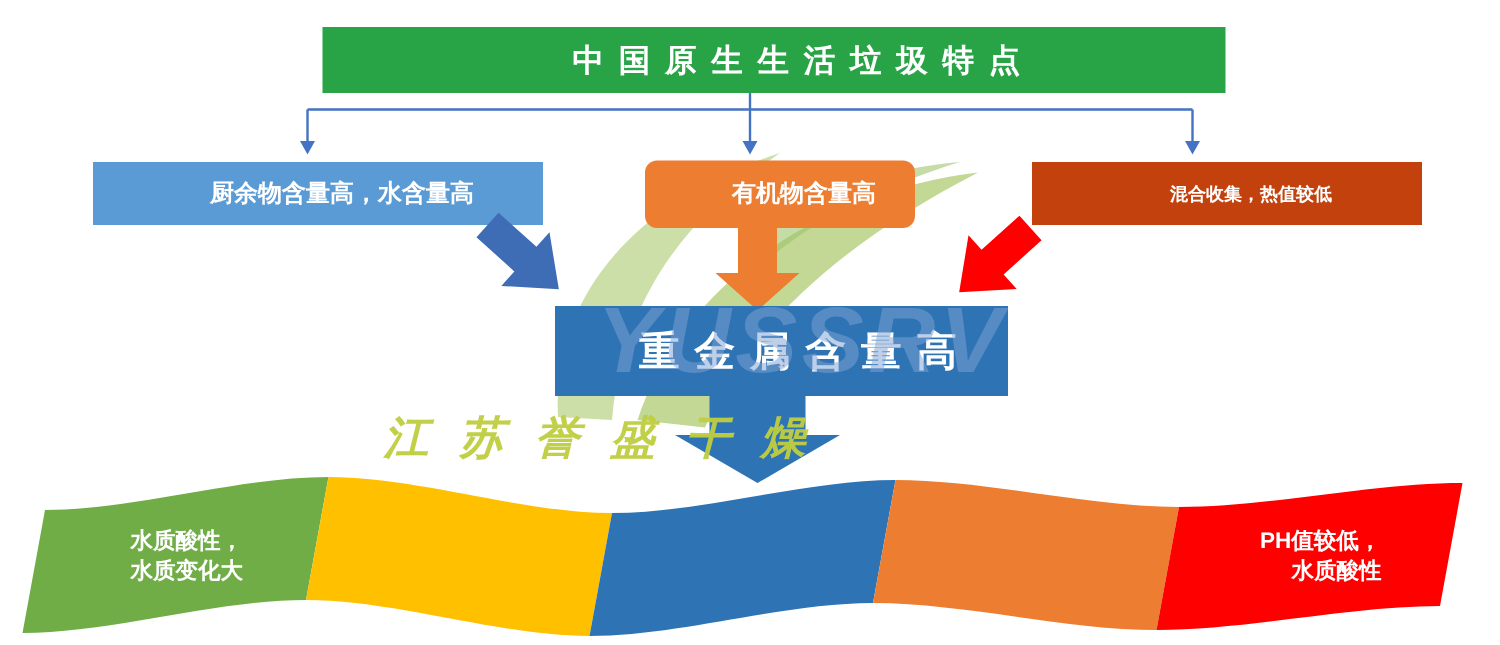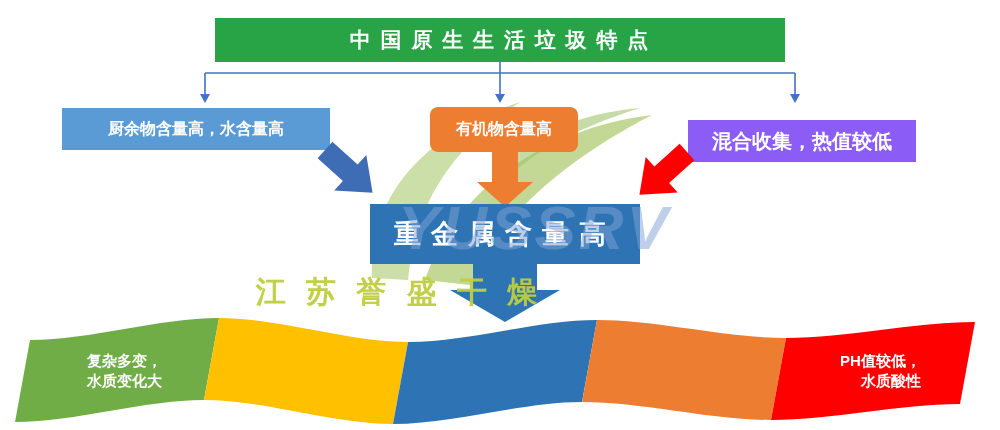--- a/index.html
+++ b/index.html
@@ -5,34 +5,34 @@
   html,body{margin:0;padding:0;background:#fff;}
   .canvas{position:relative;width:1000px;height:430px;background:#ffffff;
           font-family:"Liberation Sans","DejaVu Sans",sans-serif;overflow:hidden;}
   svg.layer{position:absolute;left:0;top:0;pointer-events:none;}
   #leaves-layer{z-index:1;}
   #connector-layer{z-index:1;}
   #arrow-layer{z-index:2;}
   #ribbon-layer{z-index:2;}
 
   .box{position:absolute;display:flex;align-items:center;justify-content:center;
-       color:#fff;font-weight:bold;text-align:center;z-index:2;}
+       color:#fff;font-weight:bold;text-align:center;z-index:2;padding-left:32px;}
   #title-banner{left:215px;top:18px;width:570px;height:44px;background:#28a447;
        font-size:21px;letter-spacing:2px;}
   #factor-box-left{left:62px;top:108px;width:268px;height:42px;background:#5b9bd5;font-size:16px;}
   #factor-box-center{left:430px;top:107px;width:148px;height:45px;background:#ed7d31;
        border-radius:8px;font-size:16px;}
-  #factor-box-right{left:688px;top:120px;width:228px;height:42px;background:#8b5cf6;font-size:20px;}
+  #factor-box-right{left:688px;top:108px;width:228px;height:42px;background:#c2410c;font-size:12px;}
   #leachate-box{left:370px;top:204px;width:270px;height:60px;background:#2e74b5;
        font-size:27px;letter-spacing:10px;}
 
   .brand{position:absolute;left:398px;top:192px;font-size:62px;font-style:italic;font-weight:bold;
        color:rgba(125,162,212,0.5);letter-spacing:3px;z-index:3;white-space:nowrap;text-align:center;}
   .company{position:absolute;left:0;top:272px;width:799px;text-align:center;font-size:30px;
-       font-weight:bold;letter-spacing:6px;color:rgba(191,206,63,0.95);z-index:4;}
+       font-weight:bold;letter-spacing:6px;color:rgba(191,206,63,0.95);z-index:4;font-style:italic;}
 
   .ribbon-label{position:absolute;top:340px;height:62px;width:173px;display:flex;align-items:center;
        justify-content:center;color:#fff;font-weight:bold;font-size:15px;line-height:1.35;
        text-align:center;white-space:pre-line;z-index:3;}
   #ribbon-label-0{left:38px;}
   #ribbon-label-1{left:227px;}
   #ribbon-label-2{left:416px;}
   #ribbon-label-3{left:605px;}
   #ribbon-label-4{left:794px;text-align:right;}
 </style>
@@ -87,18 +87,18 @@
   <div class="company">江 苏 誉 盛 干 燥</div>
 
   <svg id="ribbon-layer" class="layer" width="1000" height="430">
     <path d="M 30 340 C 90 340 159 318 219 318 L 204 400 C 144 400 75 422 15 422 Z" fill="#70AD47"></path>
     <path d="M 219 318 C 279 318 348 342 408 342 L 393 424 C 333 424 264 400 204 400 Z" fill="#FFC000"></path>
     <path d="M 408 342 C 468 342 537 320 597 320 L 582 402 C 522 402 453 424 393 424 Z" fill="#2E74B5"></path>
     <path d="M 597 320 C 657 320 726 338 786 338 L 771 420 C 711 420 642 402 582 402 Z" fill="#ED7D31"></path>
     <path d="M 786 338 C 846 338 915 322 975 322 L 960 404 C 900 404 831 420 771 420 Z" fill="#FE0000"></path>
   </svg>
 
-  <div class="ribbon-label" id="ribbon-label-0">复杂多变，
+  <div class="ribbon-label" id="ribbon-label-0">水质酸性，
 水质变化大</div>
   <div class="ribbon-label" id="ribbon-label-4">PH值较低，
 水质酸性</div>
 
 </div>
 
 </body></html>

